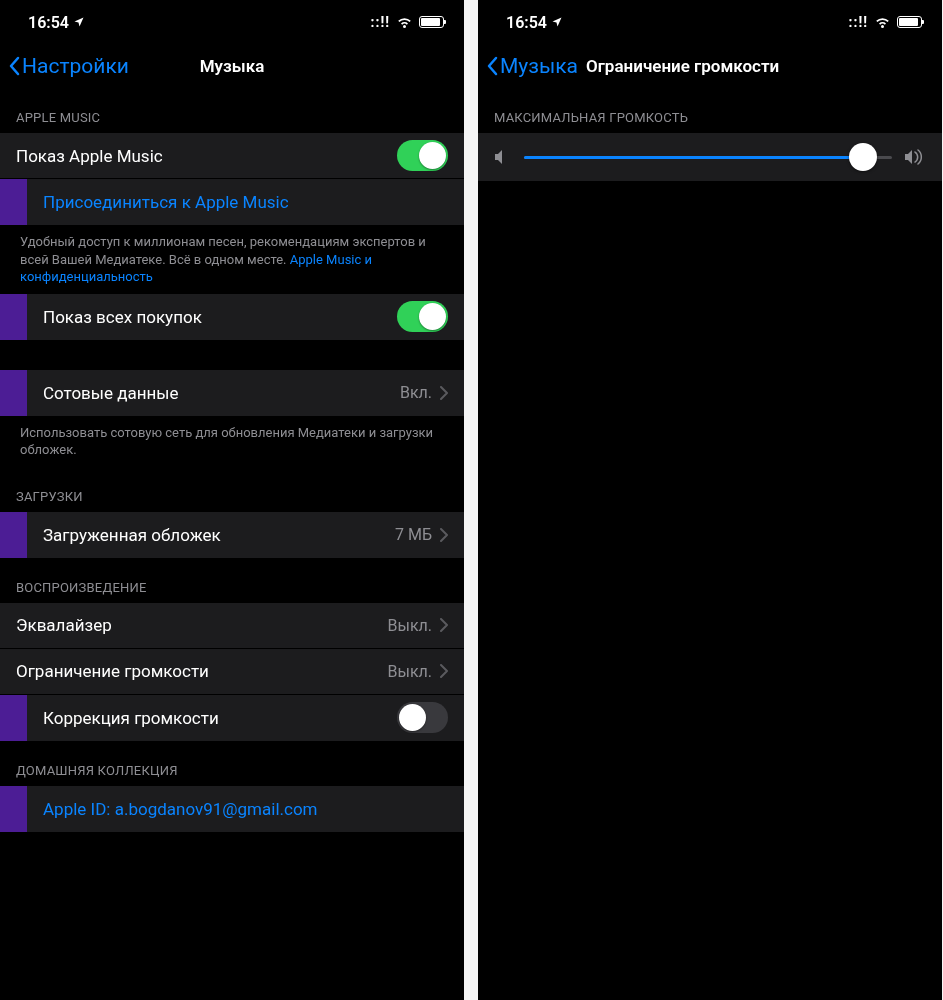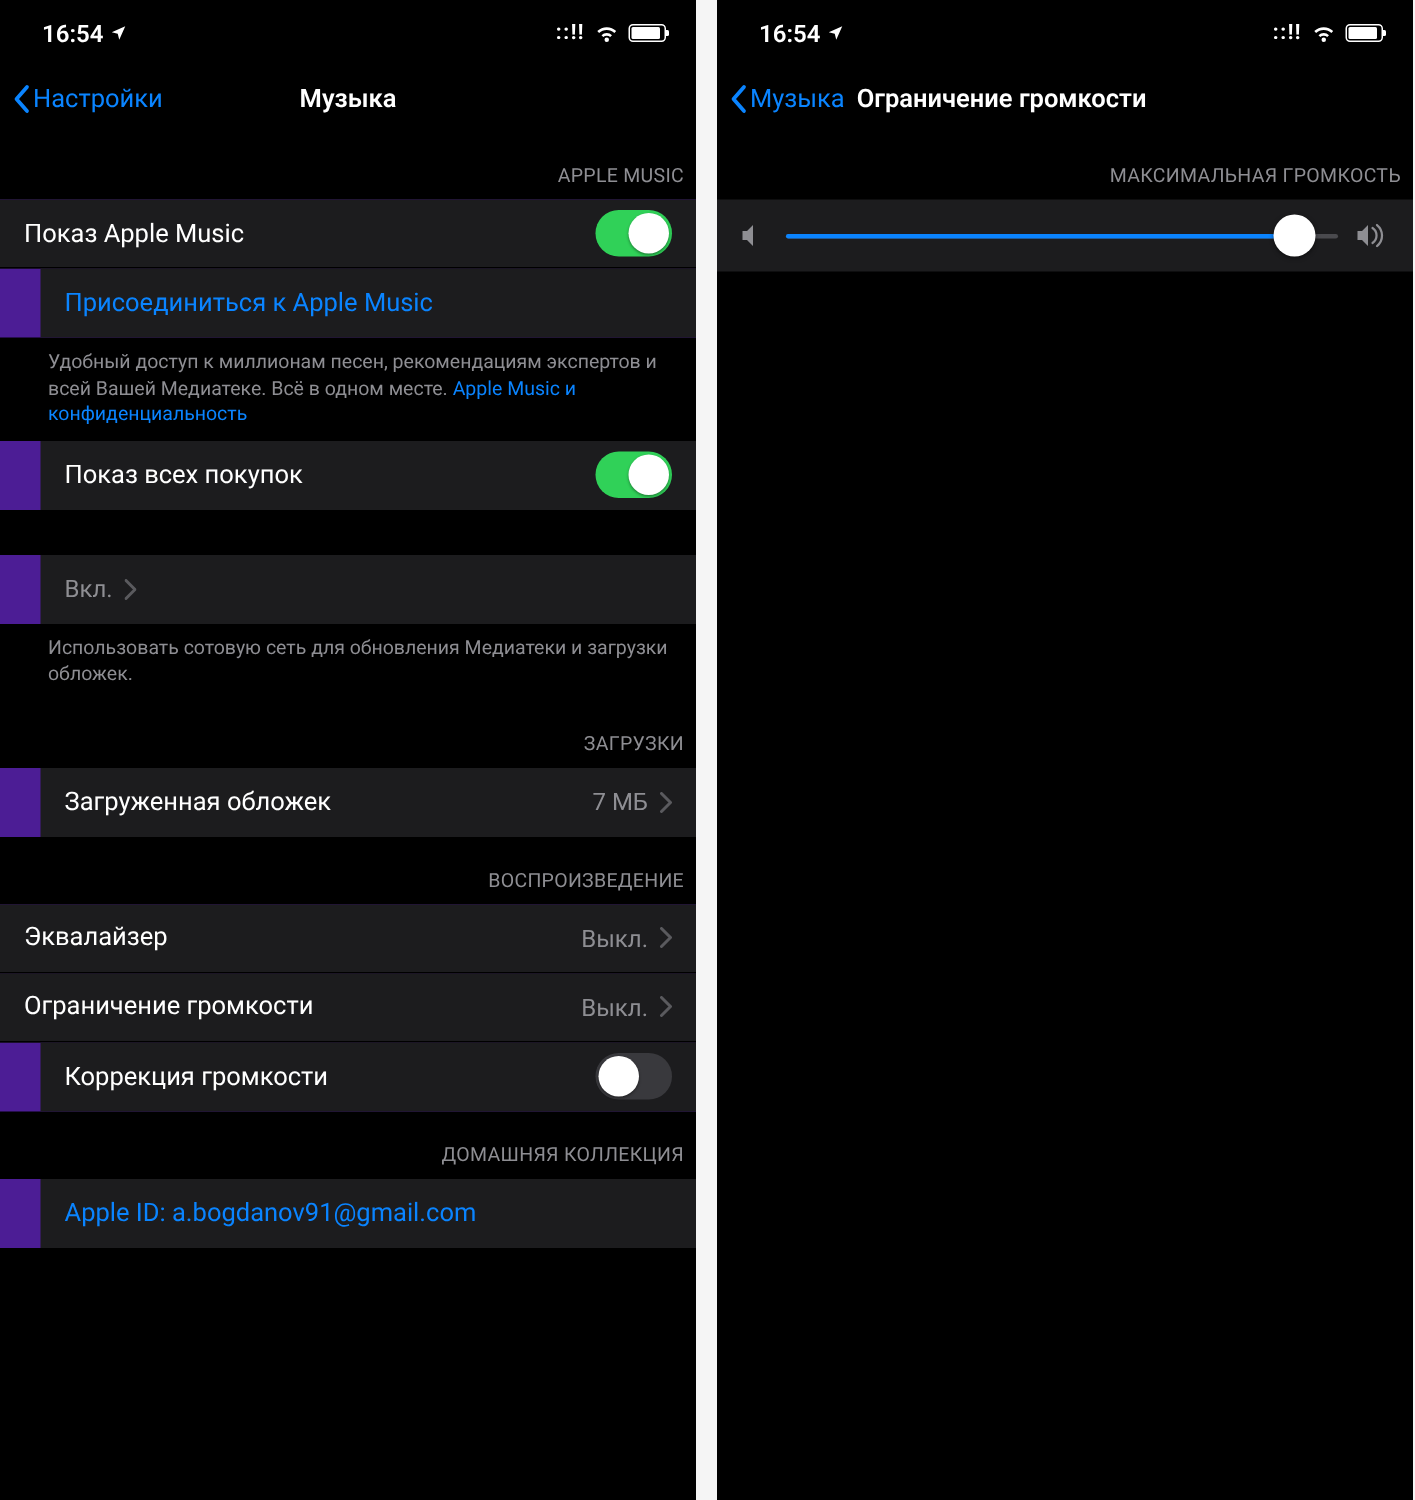--- a/index.html
+++ b/index.html
@@ -42,21 +42,21 @@
     height: 44px;
     display: flex;
     align-items: center;
     position: relative;
     padding: 0 8px;
   }
   .nav-back {
     display: flex;
     align-items: center;
     color: #0a84ff;
-    font-size: 17px;
+    font-size: 21px;
     font-weight: 400;
     cursor: pointer;
   }
   .nav-back .chev { margin-right: 2px; }
   .nav-title {
     position: absolute;
     left: 50%;
     transform: translateX(-50%);
     font-size: 17px;
     font-weight: 600;
@@ -69,28 +69,27 @@
     font-size: 17px;
     font-weight: 600;
   }
 
   .content { flex:1; overflow:hidden; }
 
   .section-header {
     color: #8e8e93;
     font-size: 13px;
     text-transform: uppercase;
-    padding: 22px 8px 8px 16px;
+    padding: 22px 19px 8px 16px;
     letter-spacing: 0.2px;
-    text-align: right;
   }
   .section-footer {
     color: #8e8e93;
     font-size: 13px;
-    padding: 8px 16px 8px 32px;
+    padding: 8px 16px 8px 20px;
     line-height: 1.35;
   }
   .section-footer a { color:#0a84ff; text-decoration:none; }
 
   .cell {
     background: #1c1c1e;
     min-height: 46px;
     display: flex;
     align-items: center;
     padding: 0 16px;
@@ -237,20 +236,21 @@
           <div class="toggle on">
               <div class="knob"></div>
             </div>
         </div>
       </div>
     </div>
 
     <div class="group" style="margin-top:30px">
       <div class="cells">
         <div class="cell">
+          <span class="label">Сотовые данные</span>
           <span class="detail">Вкл.</span>
           <svg class="chev-right" width="8" height="14" viewBox="0 0 8 14">
               <path d="M1 1l6 6-6 6" stroke="#5a5a5e" stroke-width="2" fill="none" stroke-linecap="round" stroke-linejoin="round"></path>
             </svg>
         </div>
       </div>
       <div class="section-footer">Использовать сотовую сеть для обновления Медиатеки и загрузки обложек.</div>
     </div>
 
     <div class="group">

